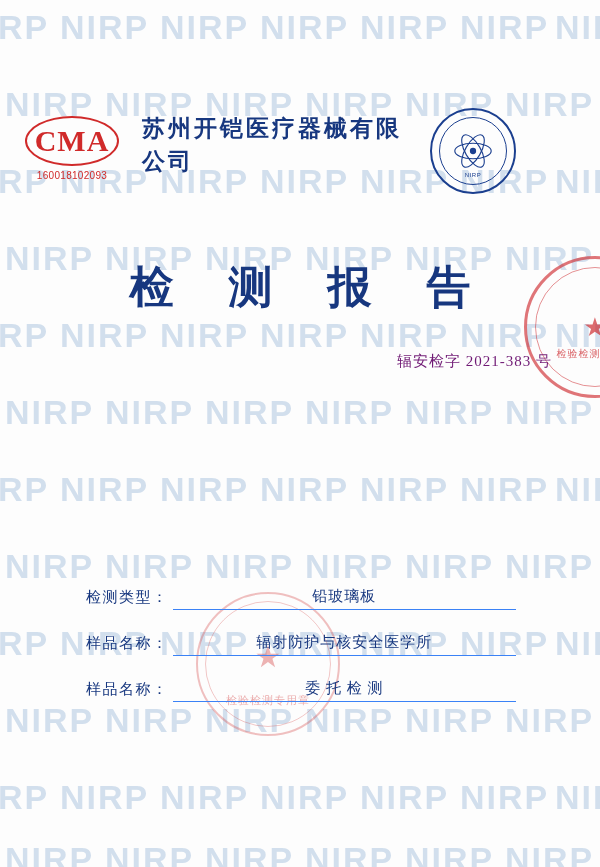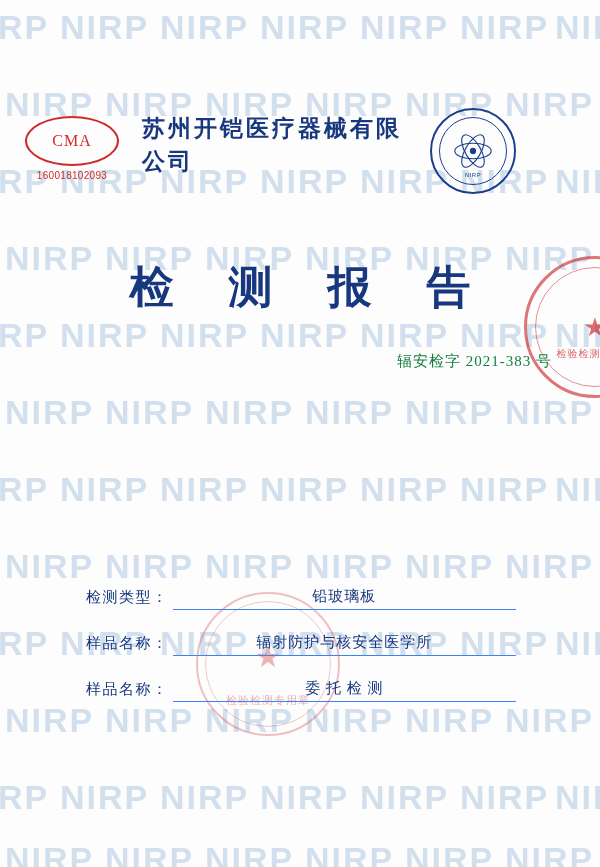--- a/index.html
+++ b/index.html
@@ -63,22 +63,22 @@
     margin: 0 auto;
     position: relative;
   }
   .cma-oval span {
     position: absolute;
     left: 0;
     right: 0;
     top: 50%;
     transform: translateY(-50%);
     font-family: "Liberation Serif", serif;
-    font-weight: 400;
-    font-size: 16px;
+    font-weight: 700;
+    font-size: 30px;
     letter-spacing: 1px;
     color: #d02a2a;
   }
   .cma-number {
     margin-top: 4px;
     font-family: "Liberation Sans", sans-serif;
     font-size: 10px;
     color: #d02a2a;
     letter-spacing: 0.3px;
   }
@@ -157,21 +157,21 @@
     top: 352px;
     left: 0;
     width: 600px;
     padding-right: 48px;
     box-sizing: border-box;
     text-align: right;
     z-index: 3;
     font-family: "Liberation Serif", serif;
     font-size: 15px;
     letter-spacing: 1px;
-    color: #15803d;
+    color: #701a75;
   }
 
   
   .round-seal {
     position: absolute;
     left: 524px;
     top: 256px;
     width: 136px;
     height: 136px;
     border-radius: 50%;

